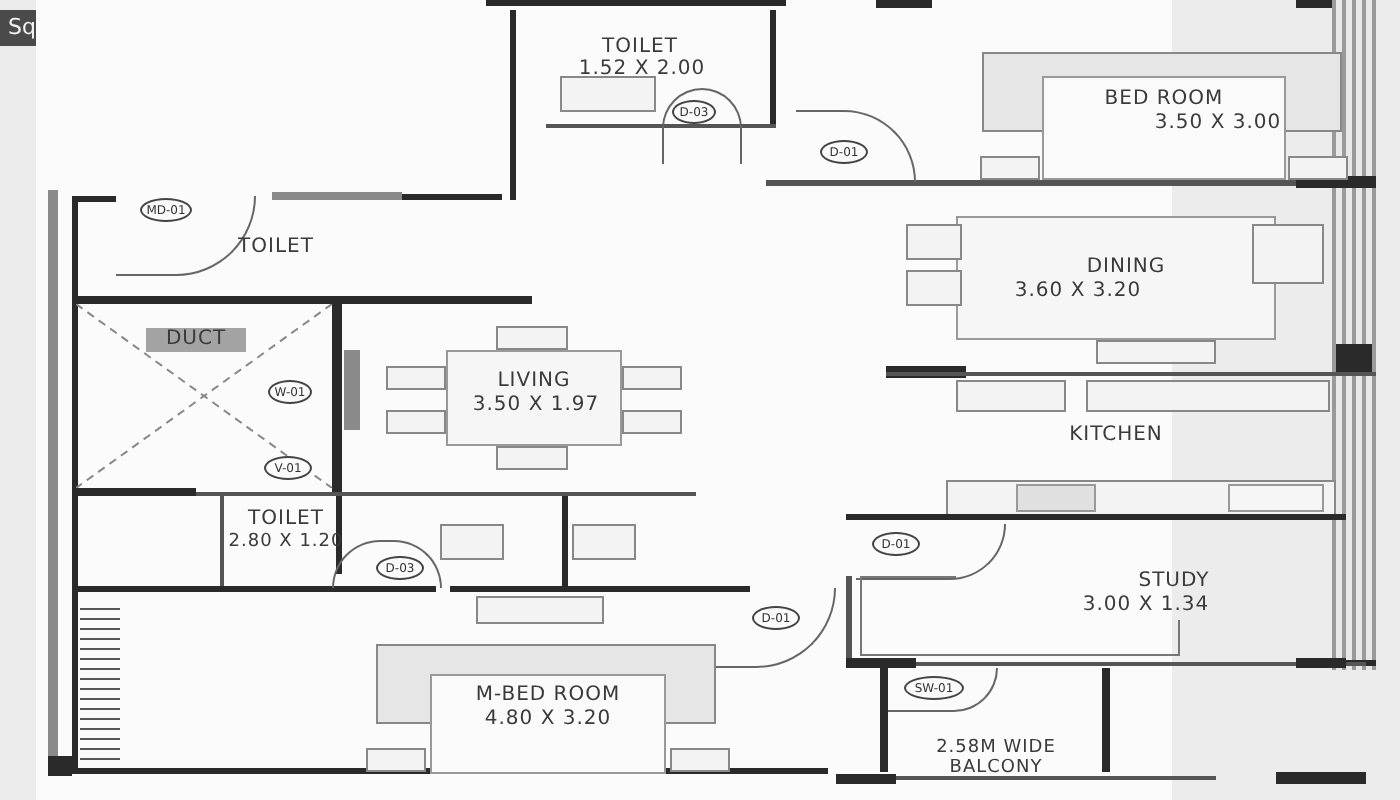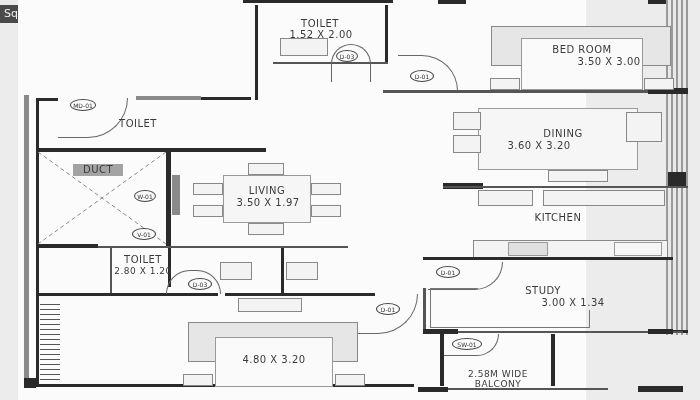--- a/index.html
+++ b/index.html
@@ -118,30 +118,31 @@
   <div class="box" style="left:202px;top:262px;width:32px;height:18px;"></div>
   <div class="box" style="left:268px;top:262px;width:32px;height:18px;"></div>
   <div class="w" style="left:263px;top:248px;width:3px;height:46px;"></div>
   <div class="w" style="left:207px;top:293px;width:150px;height:3px;"></div>
   <div class="box" style="left:220px;top:298px;width:64px;height:14px;"></div>
 
   <div class="hatch" style="left:22px;top:300px;width:20px;height:80px;"></div>
 
   <div class="wl" style="left:405px;top:288px;width:3px;height:45px;"></div>
   <div class="box" style="left:412px;top:288px;width:160px;height:40px;background:transparent;border-color:#777;clip-path:polygon(0 0,30% 0,30% 55%,100% 55%,100% 100%,0 100%);"></div>
-  <div class="lbl" style="left:480px;top:285px;width:90px;">STUDY</div>
+  <div class="lbl" style="left:524px;top:285px;width:90px;">STUDY</div>
   <div class="lbl" style="left:500px;top:297px;width:110px;">3.00 X 1.34</div>
   <div class="w" style="left:405px;top:329px;width:35px;height:5px;"></div>
   <div class="wl" style="left:440px;top:331px;width:225px;height:2px;"></div>
   <div class="w" style="left:630px;top:329px;width:25px;height:5px;"></div>
   <div class="arc" style="left:332px;top:294px;width:68px;height:40px;border-radius:0 0 68px 0;border-left:none;border-top:none;"></div>
   <div class="door-tag" style="left:358px;top:303px;width:24px;">D-01</div>
 
   <div class="box" style="left:170px;top:322px;width:170px;height:40px;background:#e6e6e6;"></div>
   <div class="furn" style="left:197px;top:337px;width:118px;height:50px;background:#fafafa;"></div>
+  <div class="lbl" style="left:197px;top:342px;width:118px;">M-BED ROOM</div>
   <div class="lbl" style="left:197px;top:354px;width:118px;">4.80 X 3.20</div>
   <div class="box" style="left:165px;top:374px;width:30px;height:12px;"></div>
   <div class="box" style="left:317px;top:374px;width:30px;height:12px;"></div>
 
   <div class="w" style="left:422px;top:334px;width:4px;height:52px;"></div>
   <div class="w" style="left:533px;top:334px;width:4px;height:52px;"></div>
   <div class="w" style="left:400px;top:387px;width:30px;height:5px;"></div>
   <div class="wl" style="left:430px;top:388px;width:160px;height:2px;"></div>
   <div class="arc" style="left:426px;top:334px;width:55px;height:22px;border-radius:0 0 55px 0;border-left:none;border-top:none;"></div>
   <div class="door-tag" style="left:434px;top:338px;width:30px;">SW-01</div>

